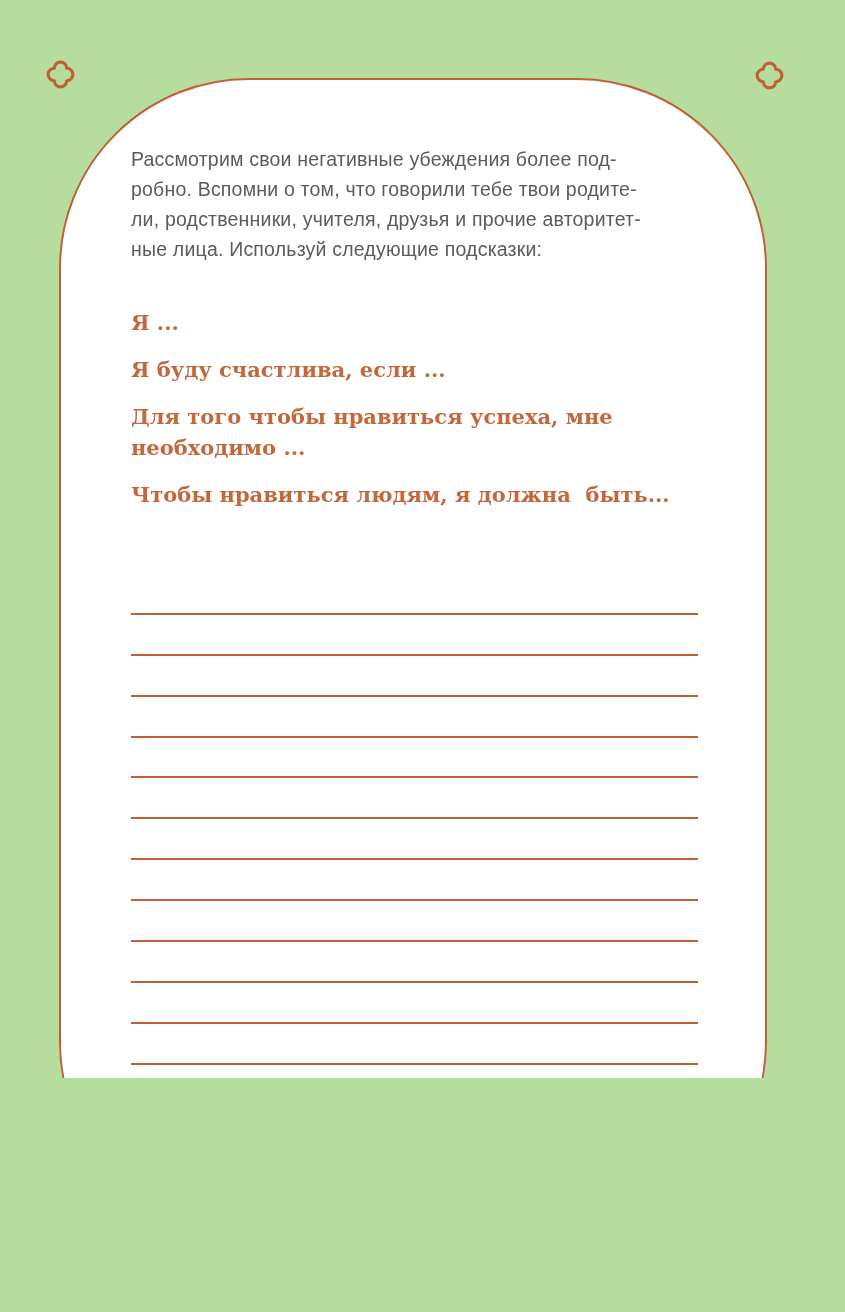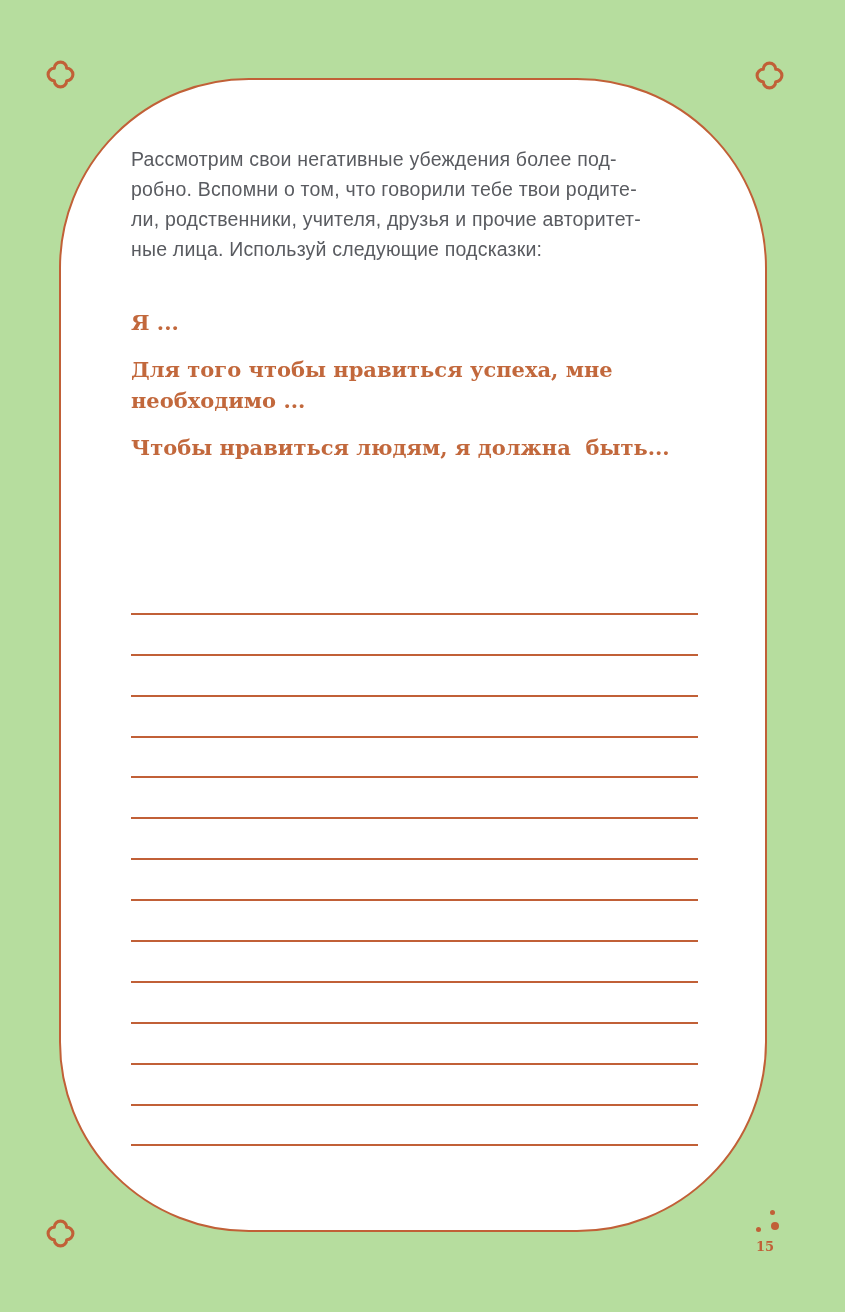--- a/index.html
+++ b/index.html
@@ -6,21 +6,21 @@
     --background:#b6dd9e;
     --accent:#c16037;
     --prompt:#c2683c;
     --body-text:#595b60;
     --card-background:#ffffff;
   }
   html,body{margin:0;padding:0;}
   body{background:var(--background);font-family:"Liberation Sans",sans-serif;}
   .page{
     position:relative;
-    width:845px;height:1312px;
+    width:845px;height:1078px;
     background:var(--background);
     overflow:hidden;
   }
   .card{
     position:absolute;
     left:59px;top:78px;
     width:708px;height:1154px;
     box-sizing:border-box;
     background:var(--card-background);
     border:2px solid var(--accent);
@@ -111,20 +111,21 @@
   </div>
 
   <div class="card">
     <p class="intro">Рассмотрим свои негативные убеждения более под-
 робно. Вспомни о том, что говорили тебе твои родите-
 ли, родственники, учителя, друзья и прочие авторитет-
 ные лица. Используй следующие подсказки:</p>
 
     <div class="prompts">
       <p class="prompt">Я ...</p>
+      <p class="prompt">Я буду счастлива, если ...</p>
       <p class="prompt">Для того чтобы нравиться успеха, мне
 необходимо ...</p>
       <p class="prompt">Чтобы нравиться людям, я должна  быть...</p>
     </div>
 
     <div class="writing-lines">
         <div class="wline"></div>
         <div class="wline"></div>
         <div class="wline"></div>
         <div class="wline"></div>

